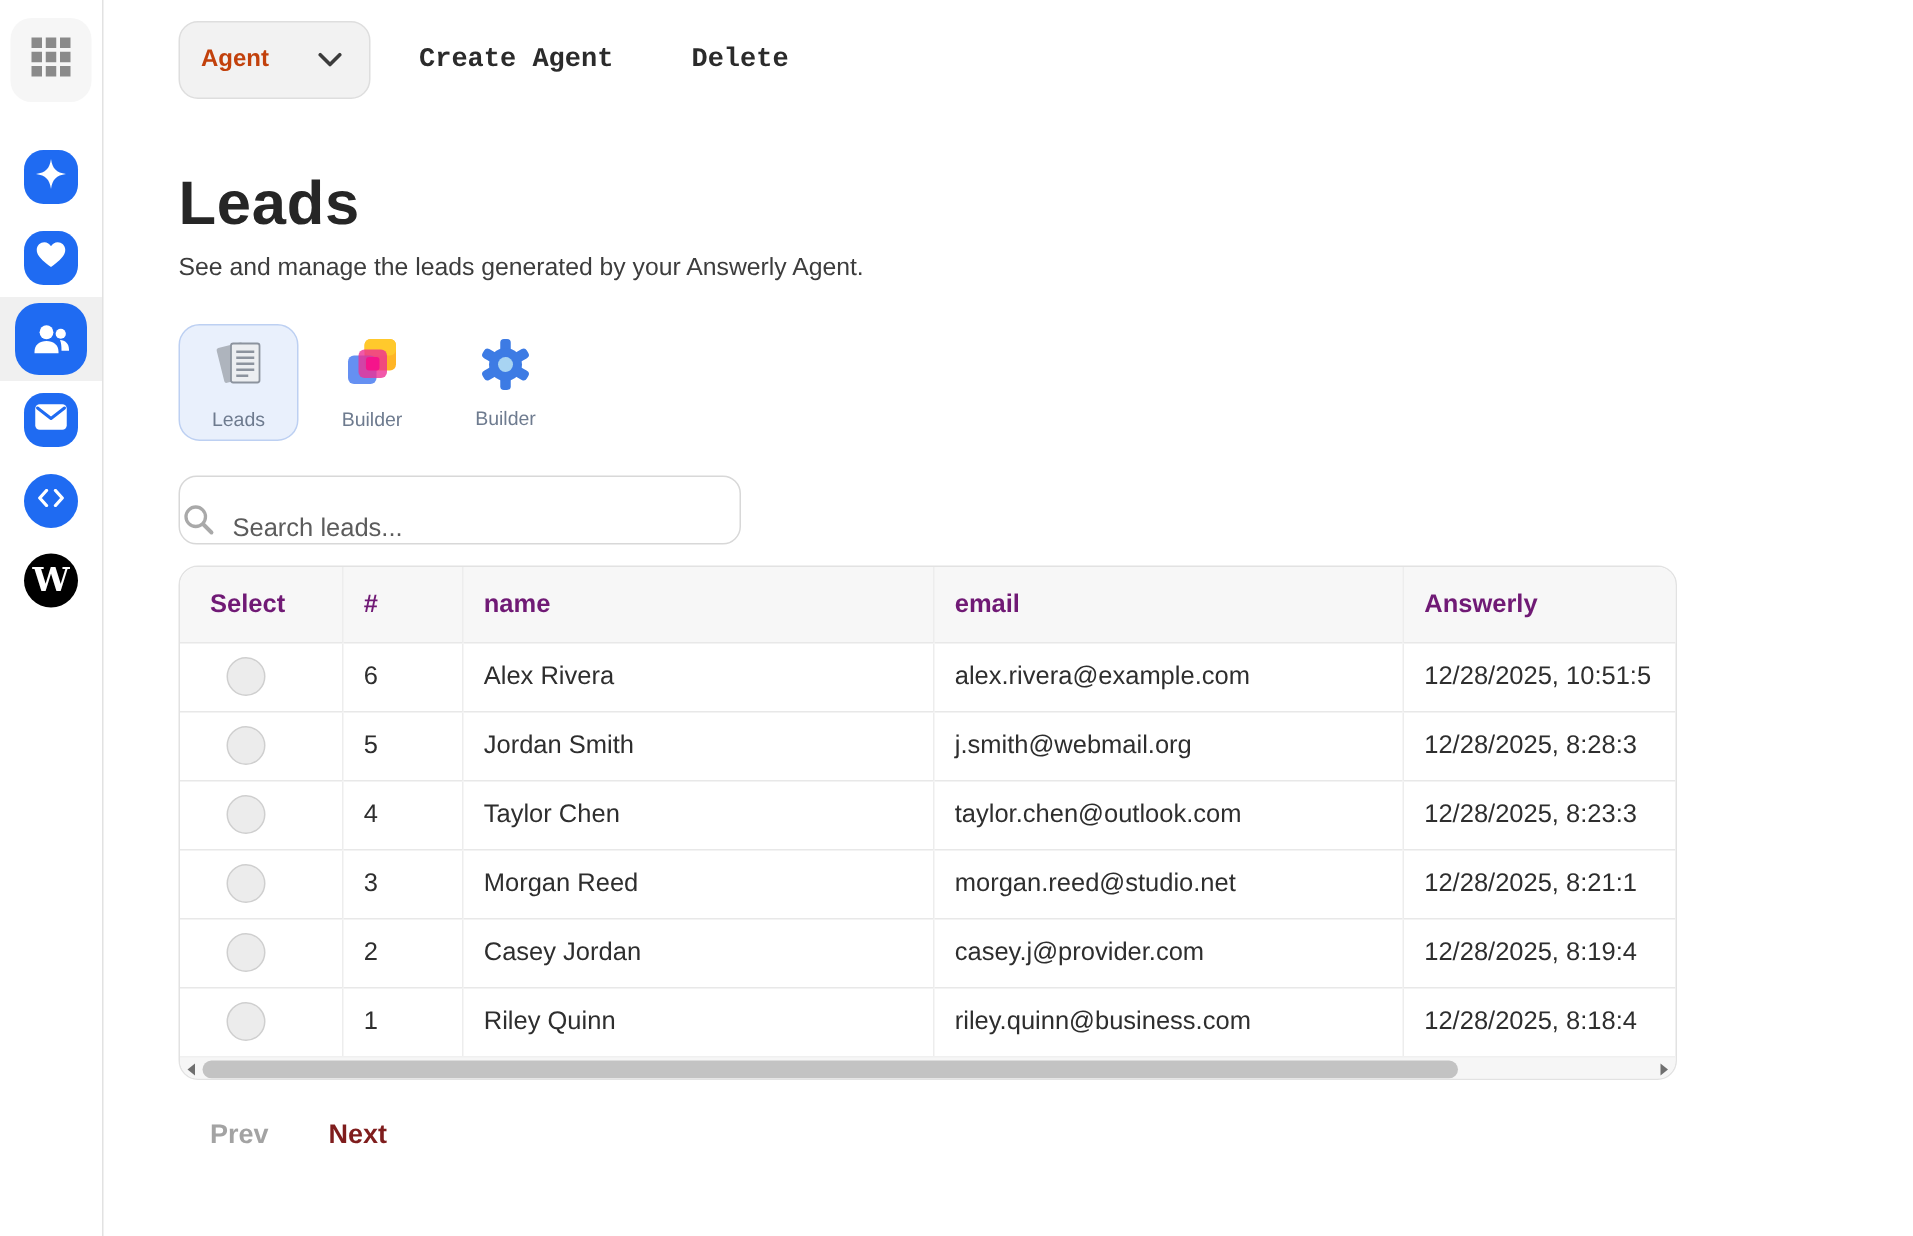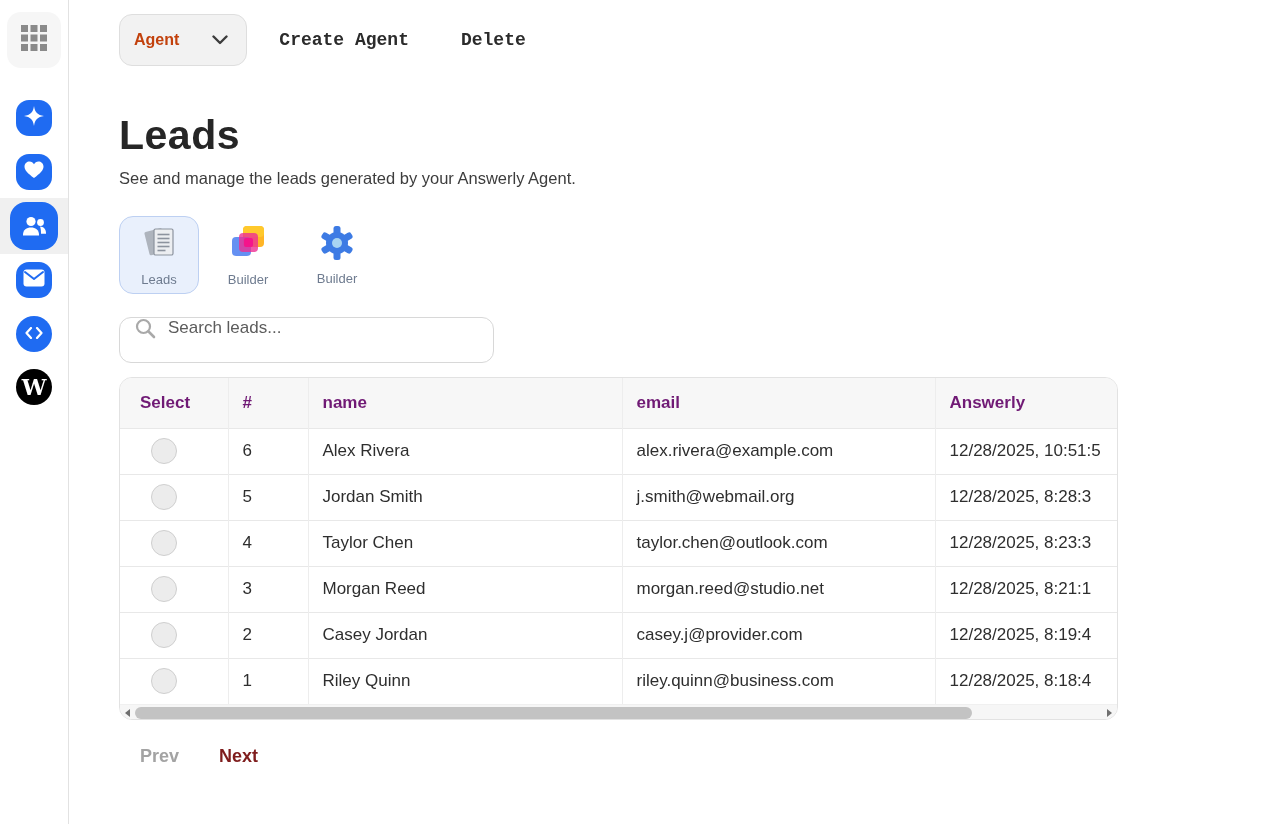--- a/index.html
+++ b/index.html
@@ -51,21 +51,21 @@
   
   .tabs { margin-top:28px; display:flex; gap:9px; }
   .tab { width:80px; height:78px; border-radius:14px; border:1.5px solid transparent;
     display:flex; flex-direction:column; align-items:center; justify-content:center; gap:7px;
     background:transparent; cursor:pointer; font-family:inherit; }
   .tab.selected { background:#e9f0fc; border-color:#bdd0f2; }
   .tab .tab-label { font-size:13px; color:#6e7b8f; }
 
   
   .search-box { margin-top:23px; width:375px; height:46px; border:1.5px solid #d8d8d8;
-    border-radius:12px; display:flex; align-items:flex-start; padding-left:15px; gap:12px; background:#fff; }
+    border-radius:12px; display:flex; align-items:flex-end; padding-left:2px; gap:12px; background:#fff; }
   .search-box input { border:none; outline:none; flex:1; font-family:inherit; font-size:17px;
     color:#333; background:transparent; }
   .search-box input::placeholder { color:#5c5c5c; opacity:1; }
 
   
   .table-card { margin-top:14px; width:999px; border:1px solid #e2e2e2; border-radius:13px;
     overflow:hidden; background:#fff; }
   .table-scroll { width:100%; overflow:hidden; }
   table { border-collapse:collapse; width:1120px; table-layout:fixed; }
   thead tr { background:#f7f7f7; }

